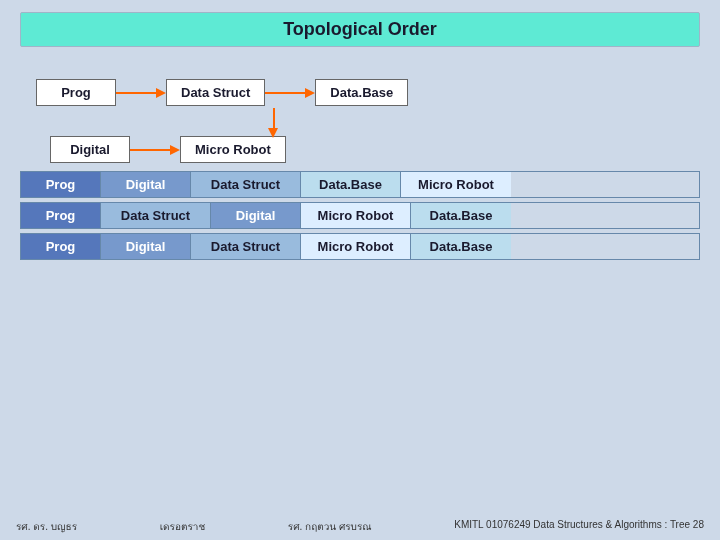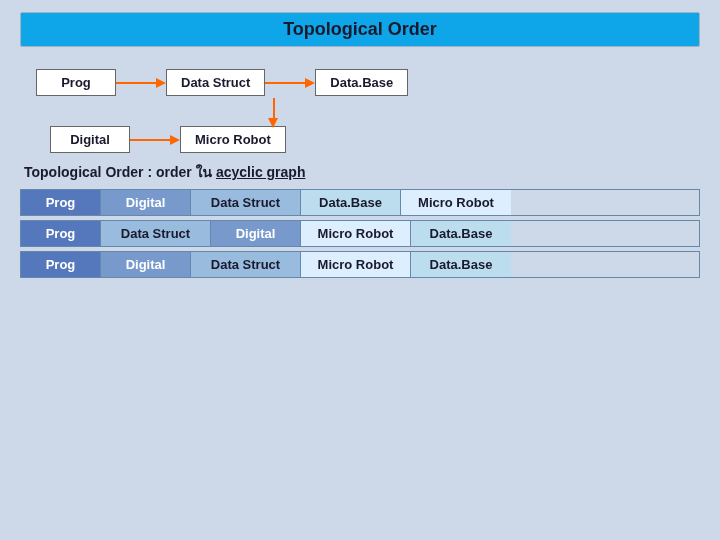--- a/index.html
+++ b/index.html
@@ -12,25 +12,25 @@
       position: relative;
     }
     .slide {
       width: 720px;
       height: 540px;
       background: #cdd9e8;
       position: relative;
       padding: 12px 20px;
     }
     .title-bar {
-      background: #0ea5e9;
+      background: #5eead4;
       border: 1px solid #a0b4c8;
       text-align: center;
       padding: 6px 0;
-      margin-bottom: 22px;
+      margin-bottom: 32px;
       border-radius: 2px;
     }
     .title-bar span {
       font-size: 18px;
       font-weight: bold;
       color: #1a1a2e;
     }
     .box {
       background: white;
       border: 1.5px solid #666;
@@ -218,25 +218,20 @@
         <span>Digital</span>
       </div>
       <span class="arrow-right"></span>
       <div class="box">
         <span>Micro Robot</span>
       </div>
     </div>
   </div>
 
   <div class="desc-section">
-    <div class="desc-line">
-      <span>Topological Order : </span>
-      <span>order ใน </span>
-      <span class="underline">acyclic graph</span>
-    </div>
   </div>
 
   <div class="table-section">
 
     <div class="table-row">
       <div class="table-cell cell-prog">
         <span>Prog</span>
       </div>
       <div class="table-cell cell-digital">
         <span>Digital</span>
@@ -283,14 +278,20 @@
       <div class="table-cell cell-microrobot2">
         <span>Micro Robot</span>
       </div>
       <div class="table-cell cell-database2">
         <span>Data.Base</span>
       </div>
     </div>
 
   </div>
 
+  <div class="footer">
+    <span>รศ. ดร. บญธร</span>
+    <span>เดรอตราช</span>
+    <span>รศ. กฤตวน   ศรบรณ</span>
+    <span>KMITL   01076249 Data Structures &amp; Algorithms : Tree 28</span>
+  </div>
 
 </div>
 
 </body></html>

